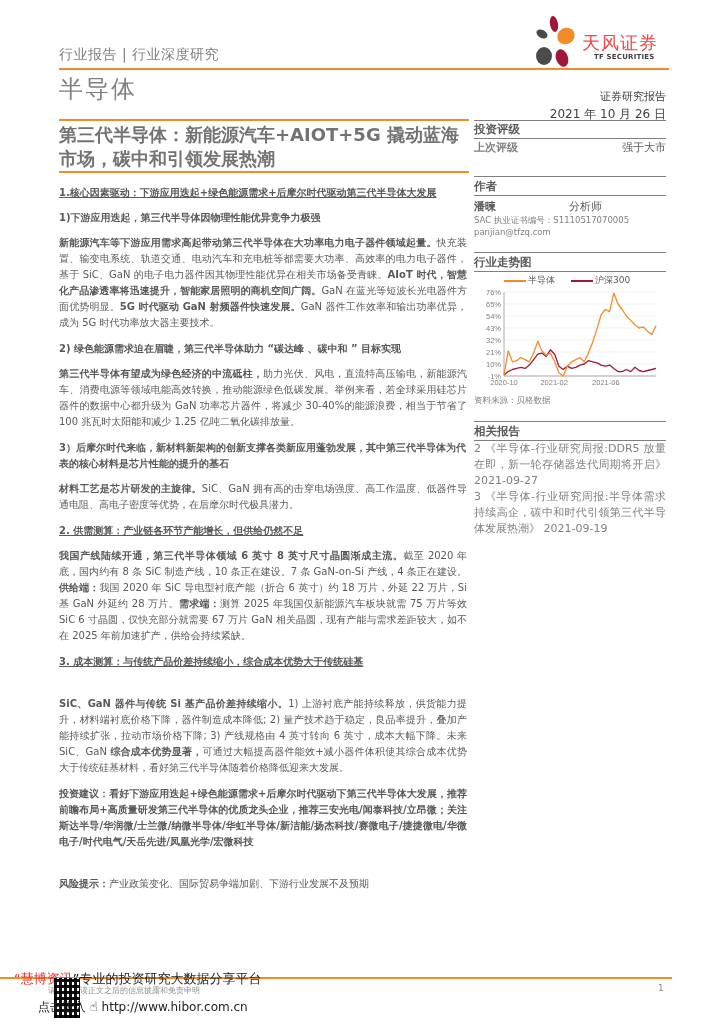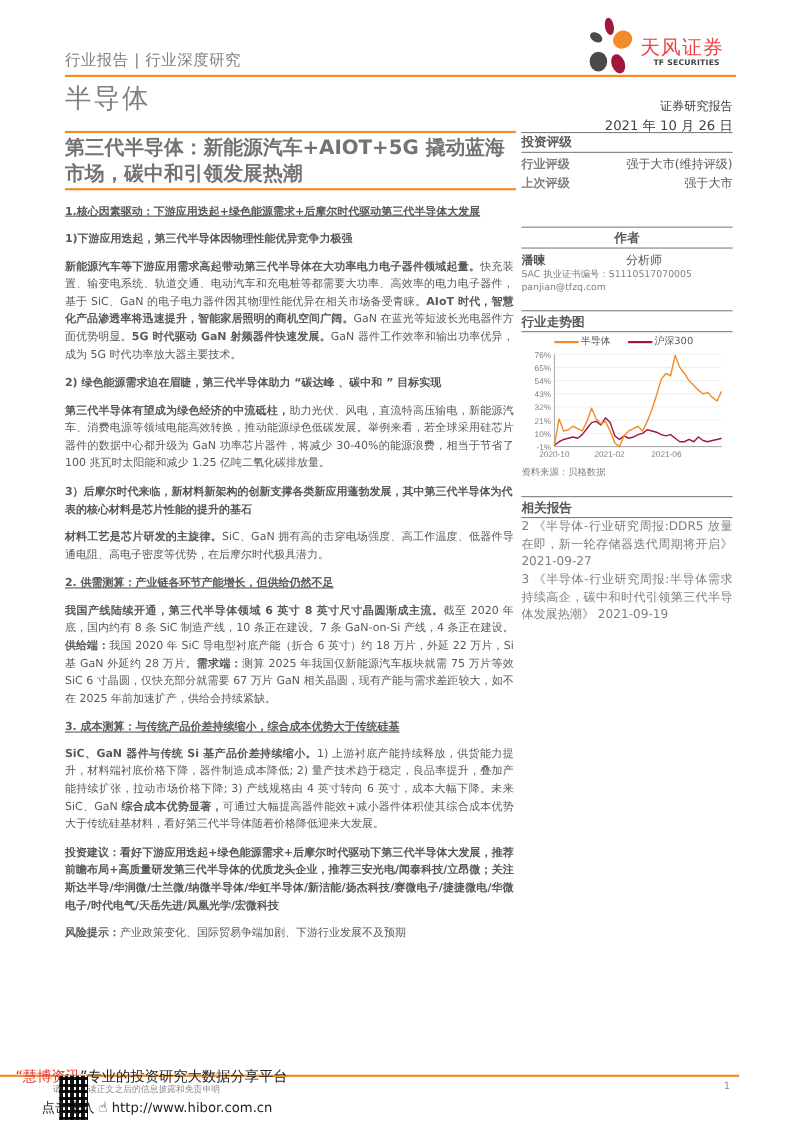--- a/index.html
+++ b/index.html
@@ -92,44 +92,40 @@
   <div class="para" style="margin-top:9px;">
     <span class="b">材料工艺是芯片研发的主旋律。</span><span>SiC、GaN 拥有高的击穿电场强度、高工作温度、低器件导通电阻、高电子密度等优势，在后摩尔时代极具潜力。</span>
   </div>
 
   <div class="h-sec" style="margin-top:10px;">2. 供需测算：产业链各环节产能增长，但供给仍然不足</div>
   <div class="para" style="margin-top:9px;">
     <span class="b">我国产线陆续开通，第三代半导体领域 6 英寸 8 英寸尺寸晶圆渐成主流。</span><span>截至 2020 年底，国内约有 8 条 SiC 制造产线，10 条正在建设。7 条 GaN-on-Si 产线，4 条正在建设。</span><span class="b">供给端：</span><span>我国 2020 年 SiC 导电型衬底产能（折合 6 英寸）约 18 万片，外延 22 万片，Si 基 GaN 外延约 28 万片。</span><span class="b">需求端：</span><span>测算 2025 年我国仅新能源汽车板块就需 75 万片等效 SiC 6 寸晶圆，仅快充部分就需要 67 万片 GaN 相关晶圆，现有产能与需求差距较大，如不在 2025 年前加速扩产，供给会持续紧缺。</span>
   </div>
 
   <div class="h-sec" style="margin-top:10px;">3. 成本测算：与传统产品价差持续缩小，综合成本优势大于传统硅基</div>
-  <div class="para" style="margin-top:8px;">
+  <div class="para" style="margin-top:26px;">
     <span class="b">SiC、GaN 器件与传统 Si 基产品价差持续缩小。</span><span>1) 上游衬底产能持续释放，供货能力提升，材料端衬底价格下降，器件制造成本降低; 2) 量产技术趋于稳定，良品率提升，叠加产能持续扩张，拉动市场价格下降; 3) 产线规格由 4 英寸转向 6 英寸，成本大幅下降。未来 SiC、GaN </span><span class="b">综合成本优势显著，</span><span>可通过大幅提高器件能效+减小器件体积使其综合成本优势大于传统硅基材料，看好第三代半导体随着价格降低迎来大发展。</span>
   </div>
 
   <div class="para b" style="margin-top:10px;">
     <span>投资建议：</span><span>看好下游应用迭起+绿色能源需求+后摩尔时代驱动下第三代半导体大发展，推荐前瞻布局+高质量研发第三代半导体的优质龙头企业，推荐三安光电/闻泰科技/立昂微；关注斯达半导/华润微/士兰微/纳微半导体/华虹半导体/新洁能/扬杰科技/赛微电子/捷捷微电/华微电子/时代电气/天岳先进/凤凰光学/宏微科技</span>
   </div>
-  <div class="para" style="margin-top:9px;">
+  <div class="para" style="margin-top:26px;">
     <span class="b">风险提示：</span><span>产业政策变化、国际贸易争端加剧、下游行业发展不及预期</span>
   </div>
 </div>
 
 <div class="abs side" style="top:122px;">
   <div style="font-weight:bold;font-size:11.5px;border-bottom:1px solid #7f7f7f;padding-bottom:1px;">投资评级</div>
-  <div class="row" style="margin-top:2px;">
-    <span class="k">行业评级</span>
-    <span>强于大市(维持评级)</span>
-  </div>
   <div class="row">
     <span class="k">上次评级</span>
     <span>强于大市</span>
   </div>
 
-  <div class="side-h" style="margin-top:31px;text-align:center;">作者</div>
+  <div class="side-h" style="margin-top:20px;">作者</div>
   <div style="display:flex;margin-top:3px;font-size:11px;line-height:15px;">
     <span style="font-weight:bold;width:95px;">潘暕</span>
     <span>分析师</span>
   </div>
   <div class="small">SAC 执业证书编号：S1110517070005</div>
   <div class="small">panjian@tfzq.com</div>
 
   <div class="side-h" style="margin-top:14px;border-top:1px solid #7f7f7f;">行业走势图</div>
 
   <div style="position:relative;height:120px;margin-top:2px;">

